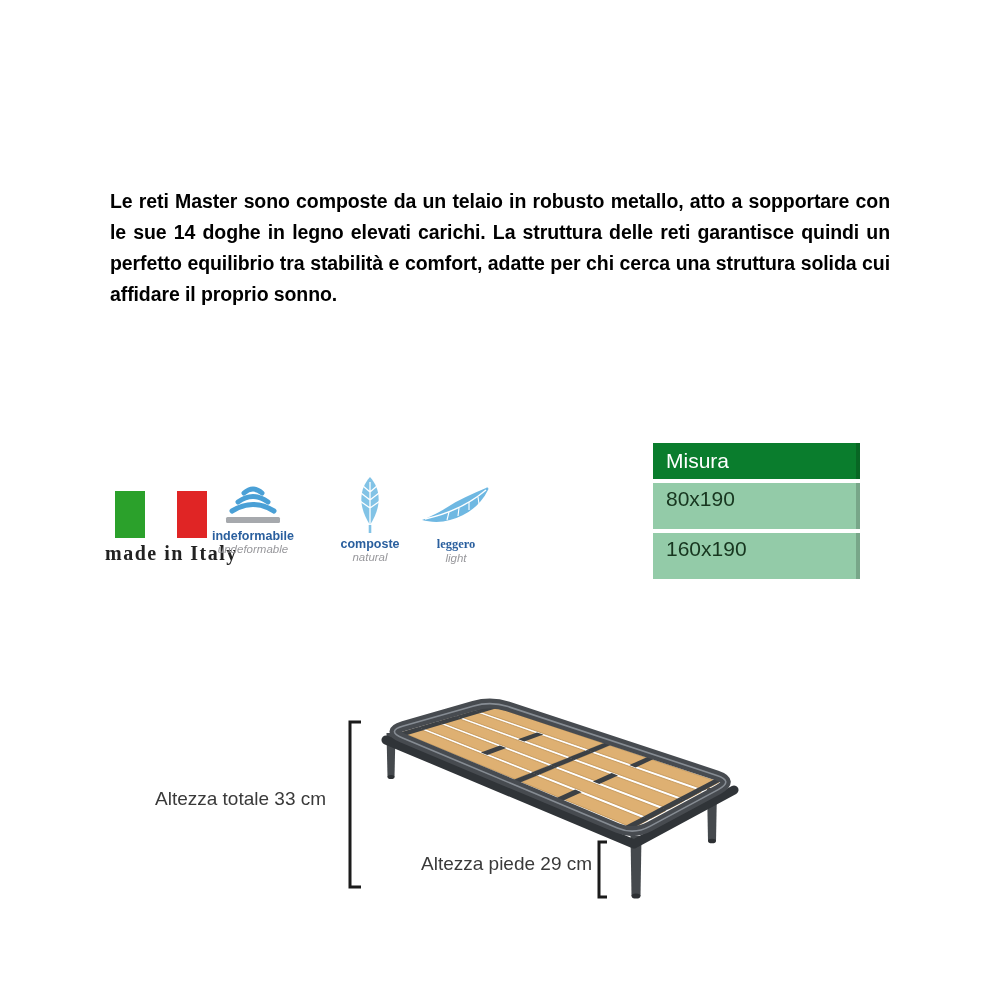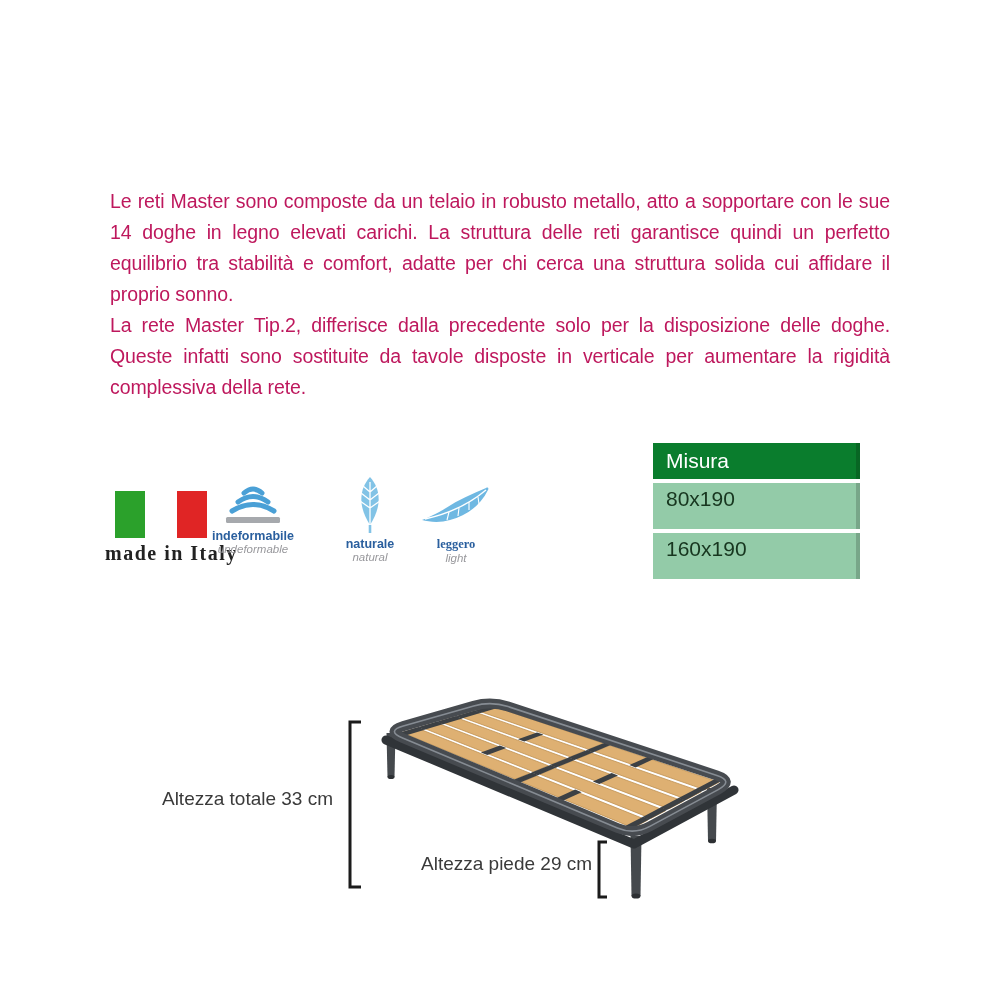--- a/index.html
+++ b/index.html
@@ -5,22 +5,22 @@
   * { margin:0; padding:0; box-sizing:border-box; }
   html,body { background:#ffffff; }
   .page {
     position:relative; width:1000px; height:1000px; background:#fff;
     overflow:hidden; font-family:"Liberation Sans","DejaVu Sans",sans-serif;
   }
 
   
   .intro {
     position:absolute; left:110px; top:186px; width:780px;
-    font-size:19.5px; line-height:31px; color:#be185d;
-    text-align:justify; font-weight:400; letter-spacing:-0.1px;
+    font-size:19.5px; line-height:31px; color:#000000;
+    text-align:justify; font-weight:700; letter-spacing:-0.1px;
   }
 
   
   .feature { position:absolute; text-align:center; }
   .icon-box { display:flex; align-items:flex-end; justify-content:center; }
   .flag { display:flex; width:92px; height:47px; margin:0 auto; }
   .flag .g { width:30px; background:var(--flag-green,#2ba12b); }
   .flag .w { width:32px; background:#fff; }
   .flag .r { width:30px; background:var(--flag-red,#e02525); }
   .made-label {
@@ -46,31 +46,30 @@
     height:46px; line-height:32px; margin-top:4px; font-size:21px;
     color:#17361f; padding-left:13px; background:var(--table-row-light,#93cba8);
     border-right:4px solid rgba(0,0,0,0.18);
   }
   .size-table .row.mid { background:var(--table-row-medium,#3aa565); }
 
   
   #diagram-svg { position:absolute; left:0; top:0; width:1000px; height:1000px; pointer-events:none; }
   .bracket { stroke:#1b1b1b; stroke-width:3; fill:none; }
   .dim-label { position:absolute; font-size:19px; color:#3a3a3a; white-space:nowrap; }
-  #label-total { left:155px; top:788px; width:185px; text-align:center; }
+  #label-total { left:155px; top:788px; width:185px; text-align:left; }
   #label-foot  { left:421px; top:853px; }
 </style>
 </head>
 <body>
 
 <div class="page">
 
   <section class="intro">
     <p>Le reti Master sono composte da un telaio in robusto metallo, atto a sopportare con le sue 14 doghe in legno elevati carichi. La struttura delle reti garantisce quindi un perfetto equilibrio tra stabilità e comfort, adatte per chi cerca una struttura solida cui affidare il proprio sonno.</p>
-    <p>La rete Master Tip.2, differisce dalla precedente solo per la disposizione delle doghe. Queste infatti sono sostituite da tavole disposte in verticale per aumentare la rigidità complessiva della rete.</p>
   </section>
 
   <section>
 
     <div class="feature" id="feat-italy">
       <div class="flag">
         <span class="g"></span>
           <span class="w"></span>
           <span class="r"></span>
       </div>
@@ -91,21 +90,21 @@
     </div>
 
     <div class="feature" id="feat-naturale">
       <div class="icon-box">
         <svg width="36" height="58" viewBox="0 0 36 58">
           <path d="M18,1 C28,12 31,29 18,49 C5,29 8,12 18,1 Z" fill="#82c3e6"></path>
           <path d="M18,6 L18,49 M18,16 L25,10 M18,24 L27,17 M18,32 L28,25 M18,16 L11,10 M18,24 L9,17 M18,32 L8,25" stroke="#ffffff" stroke-width="1.3" fill="none"></path>
           <path d="M18,49 L18,57" stroke="#82c3e6" stroke-width="2.6"></path>
         </svg>
       </div>
-      <div class="f-label">naturale</div>
+      <div class="f-label">composte</div>
       <div class="f-sub">natural</div>
     </div>
 
     <div class="feature" id="feat-leggero">
       <div class="icon-box">
         <svg width="74" height="42" viewBox="0 0 74 42">
           <path d="M3,37 C10,39 21,40 31,37 C47,33 61,23 69,7 C70,5 69,4 67,5 C53,11 39,17 27,25 C17,31 8,35 3,37 Z" fill="#6fb8e2"></path>
           <path d="M6,36 C24,32 48,23 67,7" stroke="#ffffff" stroke-width="1.4" fill="none"></path>
           <path d="M30,29 L28,37 M40,25 L39,33 M50,19 L50,27 M59,14 L60,21" stroke="#ffffff" stroke-width="1.1" fill="none"></path>
         </svg>

